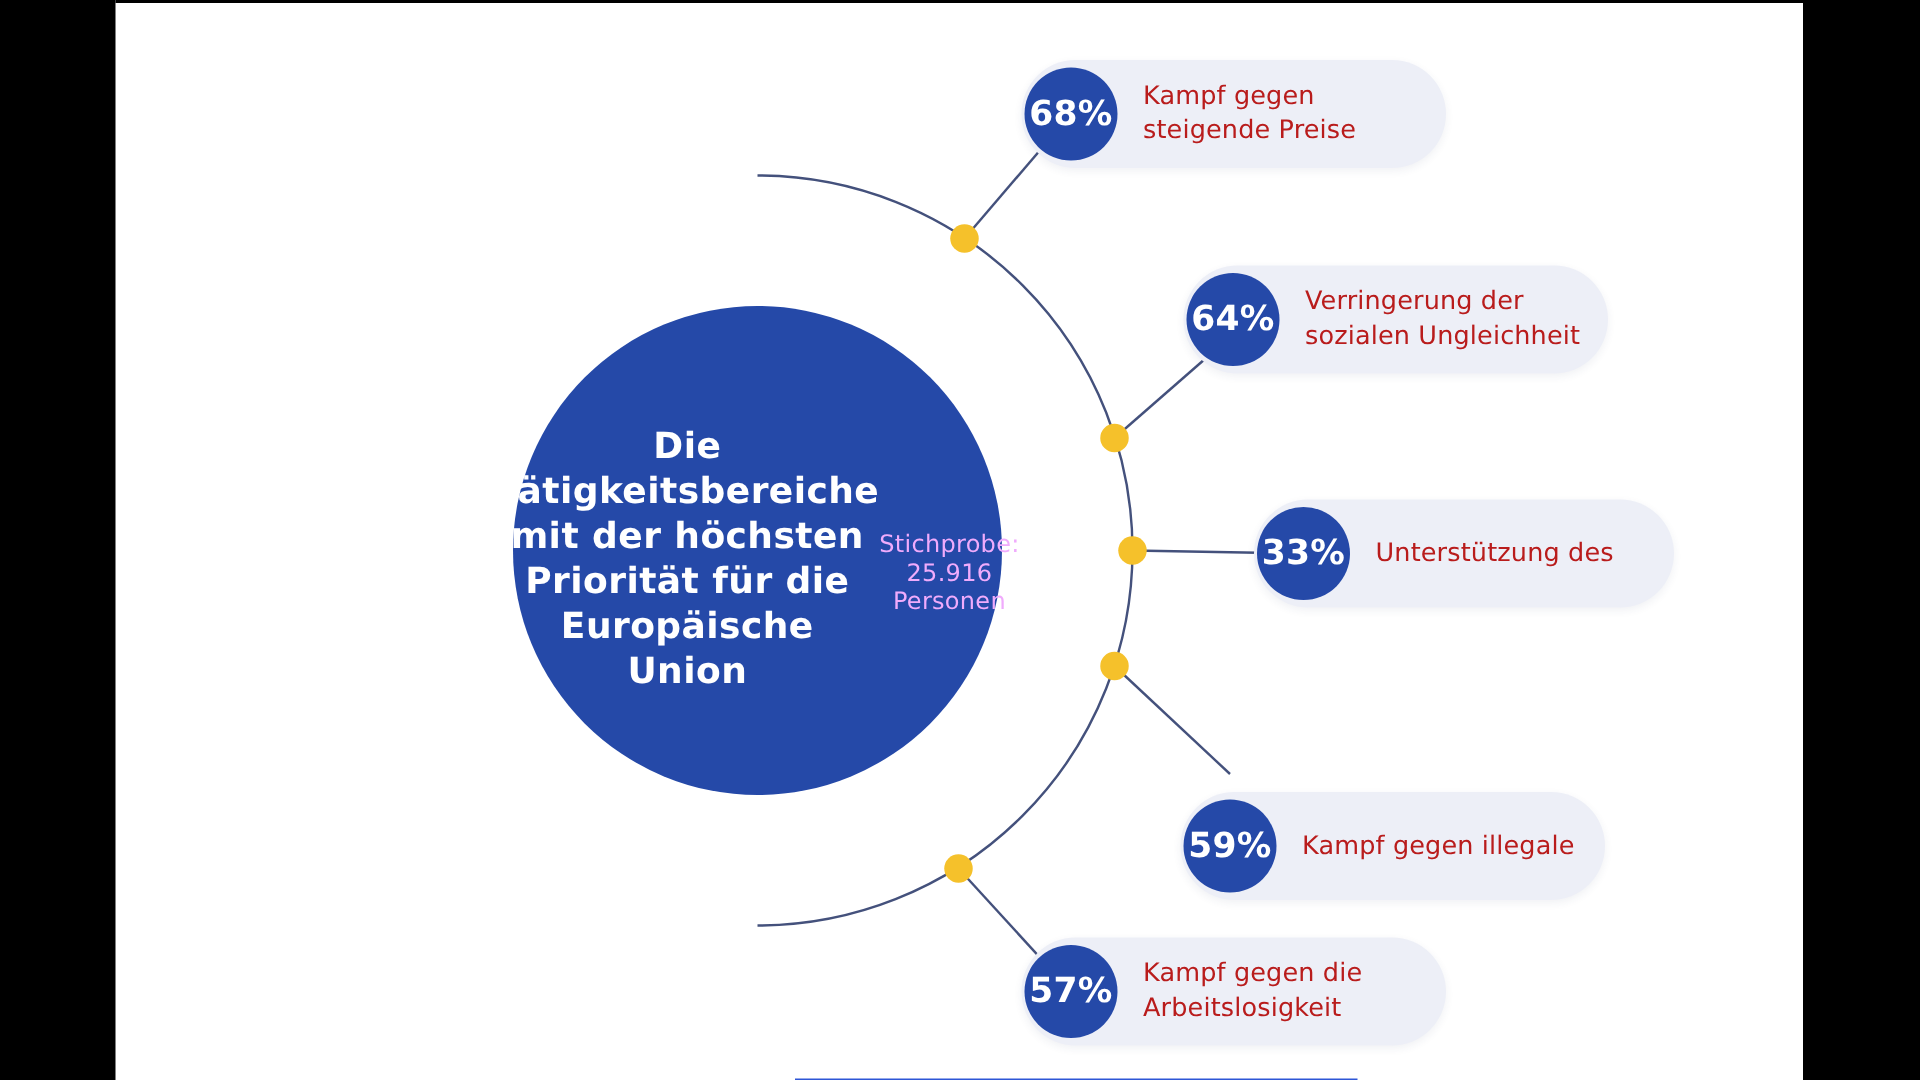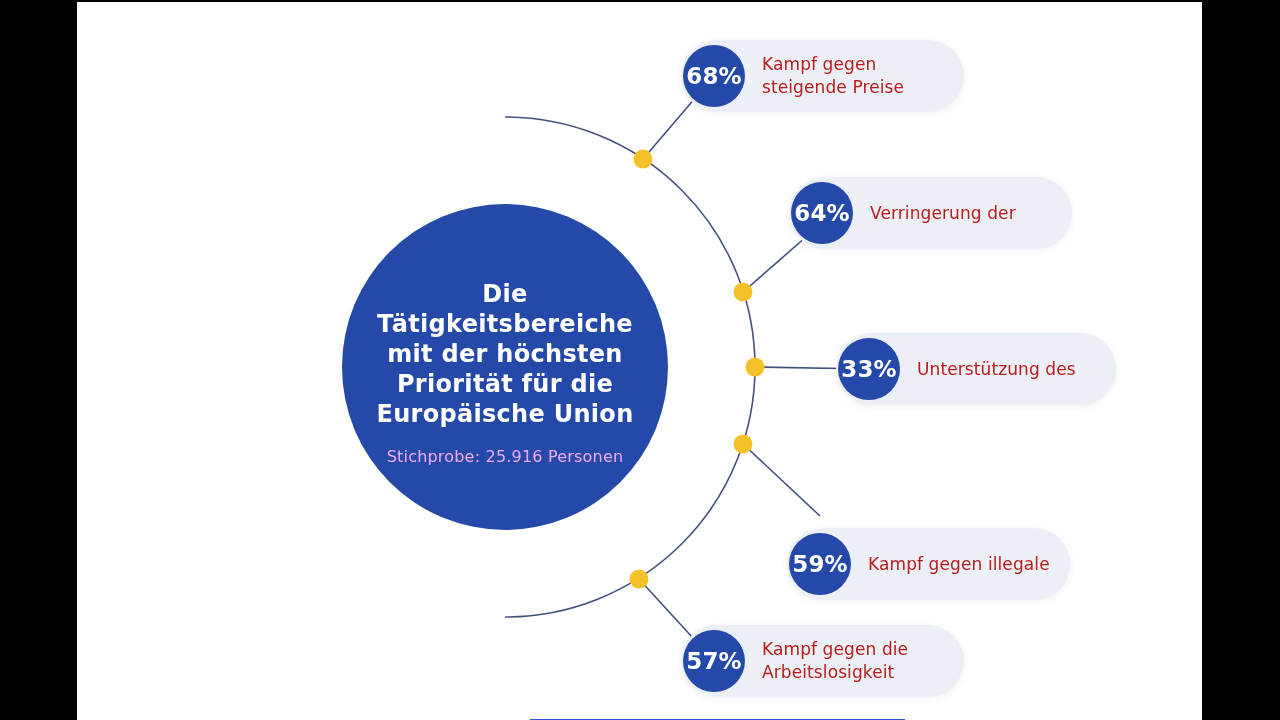--- a/index.html
+++ b/index.html
@@ -21,21 +21,21 @@
     background: #ffffff;
     border-top: 2px solid #000;
   }
   .graphic-svg {
     position: absolute; left: 0; top: 0; width: 1125px; height: 720px;
   }
   .center-circle {
     position: absolute; left: 265px; top: 202px;
     width: 326px; height: 326px; border-radius: 50%;
     background: #2549a8;
-    display: flex; flex-direction: column;
+    display: flex; flex-direction: row;
     align-items: center; justify-content: center;
     text-align: center; color: #ffffff;
     padding: 20px 10px 10px 10px;
   }
   .center-title {
     font-weight: bold; font-size: 24px; line-height: 30px;
     letter-spacing: 0.3px;
   }
   .center-subtitle {
     margin-top: 18px; font-size: 16px; font-weight: 400;
@@ -108,20 +108,21 @@
     <div class="pill-text">
       <span>Kampf gegen</span>
       <span>steigende Preise</span>
     </div>
   </div>
 
   <div class="pill pill-2">
     <div class="pill-circle">64%</div>
     <div class="pill-text">
       <span>Verringerung der</span>
+      <span>sozialen Ungleichheit</span>
     </div>
   </div>
 
   <div class="pill pill-3">
     <div class="pill-circle">33%</div>
     <div class="pill-text">
       <span>Unterstützung des</span>
     </div>
   </div>
 

